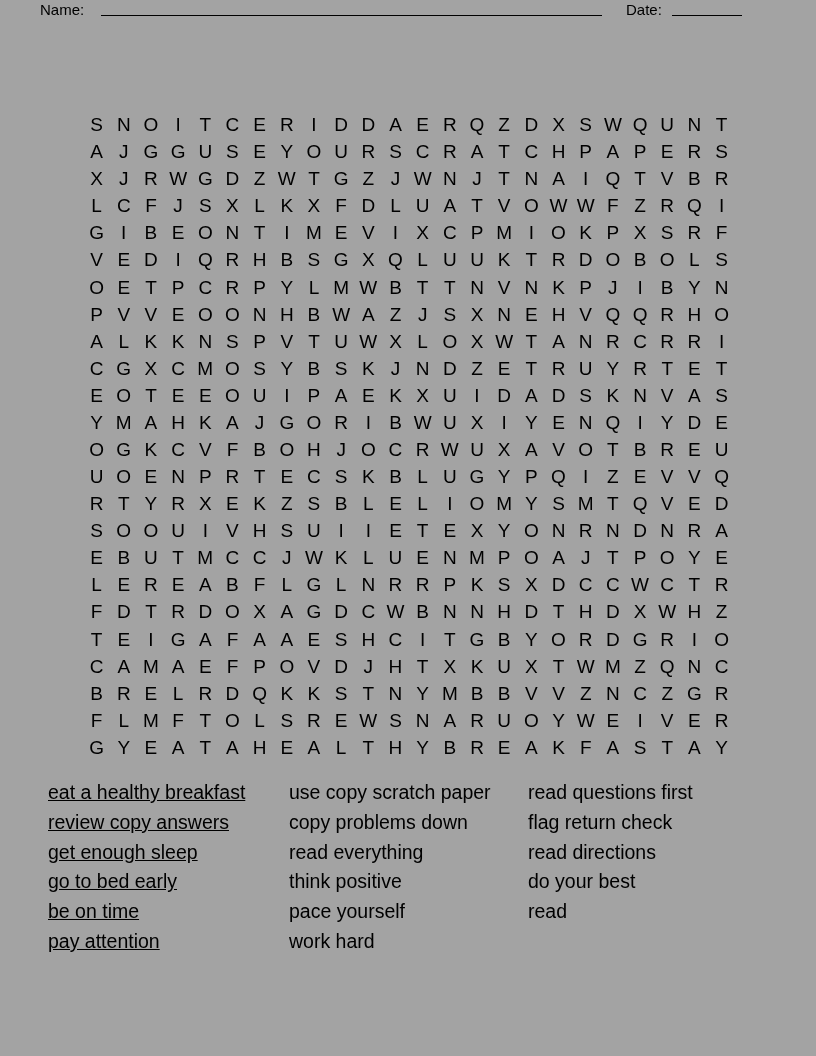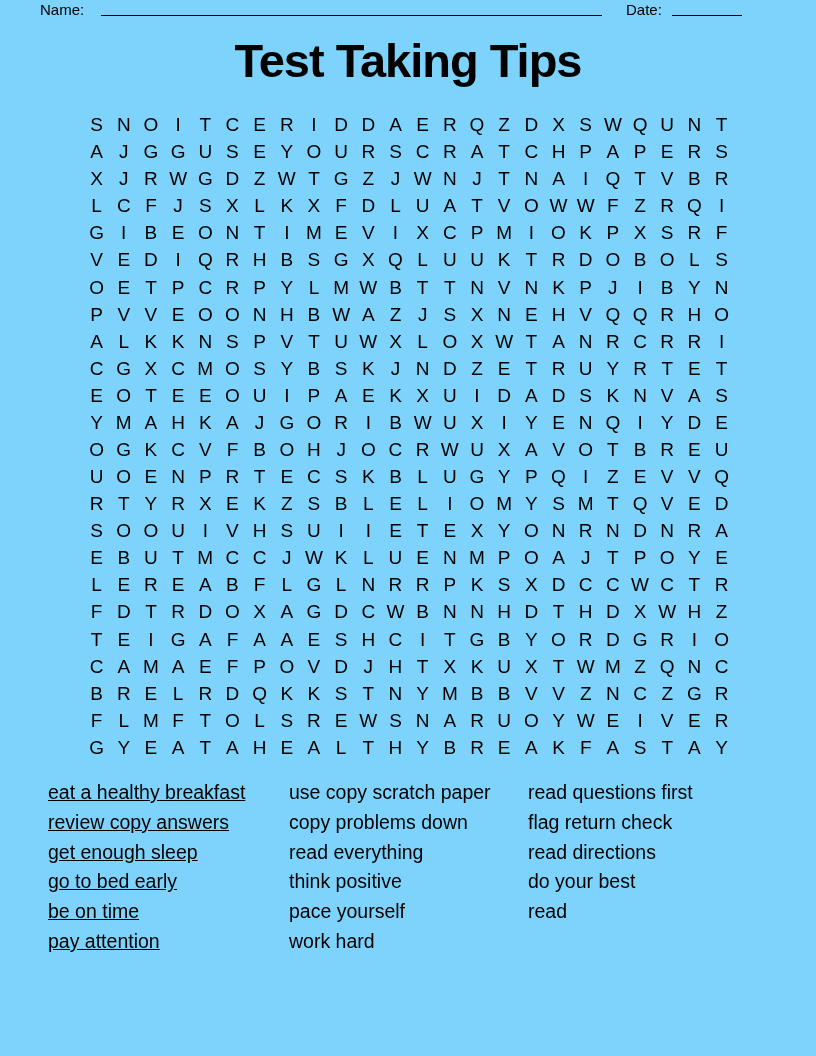--- a/index.html
+++ b/index.html
@@ -8,21 +8,21 @@
     height: 1056px;
     background: #ffffff;
     font-family: "Liberation Sans", sans-serif;
     color: #000000;
     overflow: hidden;
   }
   .page {
     position: relative;
     width: 816px;
     height: 1056px;
-    background: #7dd3fc;
+    background: #a3a3a3;
   }
 
   
   .header-label {
     position: absolute;
     top: 1px;
     font-size: 15px;
     color: #000000;
     white-space: nowrap;
   }
@@ -89,21 +89,20 @@
 <body>
 
 <div class="page">
 
   <span class="header-label name-label">Name:</span>
   <span class="write-line name-line"></span>
 
   <span class="header-label date-label">Date:</span>
   <span class="write-line date-line"></span>
 
-  <h1 class="title">Test Taking Tips</h1>
 
   <div class="word-grid">
       <div class="cell">S</div>
       <div class="cell">N</div>
       <div class="cell">O</div>
       <div class="cell">I</div>
       <div class="cell">T</div>
       <div class="cell">C</div>
       <div class="cell">E</div>
       <div class="cell">R</div>

